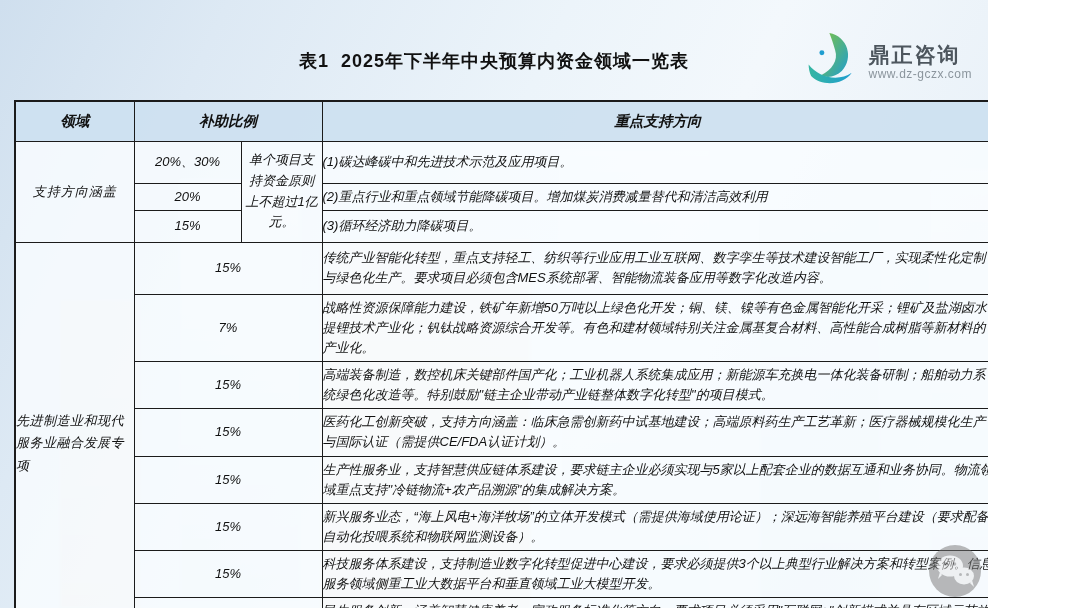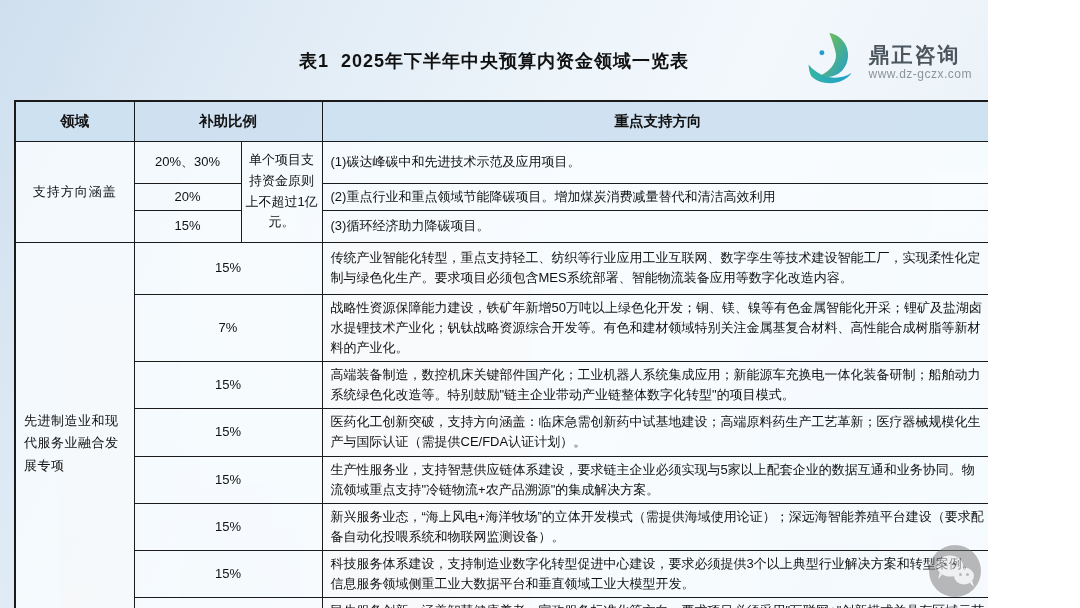--- a/index.html
+++ b/index.html
@@ -32,23 +32,23 @@
   .logo-text{ display:flex; flex-direction:column; line-height:1.1;margin-top:6px; }
   .logo-name{ font-size:21px; font-weight:bold; color:#4d565e; letter-spacing:2px; }
   .logo-url{ font-size:12px; color:#8b959d; letter-spacing:.5px; margin-top:2px; }
 
   
   table{
     position:absolute; left:14px; top:100px; z-index:1;
     width:1053px; border-collapse:collapse; table-layout:fixed;
     border:2px solid #1b1b1b;
   }
-  th,td{ border:1px solid #1b1b1b; font-size:13px; color:#111; background:rgba(249,252,255,.82); }
+  th,td{ border:1px solid #1b1b1b; font-size:13px; color:#111; background:rgba(249,252,255,.82);font-style:italic; }
   th{ height:40px; background:rgba(205,224,240,.95); font-size:14.5px; font-weight:bold; text-align:center; }
-  td{ padding:3px 8px; line-height:1.55; }
+  td{ padding:3px 0; line-height:1.55; }
   td.center{ text-align:center; vertical-align:middle; }
   td.dir{ text-align:left; vertical-align:middle; }
   td.domain-s1{ text-align:center; vertical-align:middle; letter-spacing:1px; }
   td.domain-s2{ text-align:left; vertical-align:middle; line-height:1.75; letter-spacing:.5px; }
   td.note{ text-align:center; vertical-align:middle; padding:3px 3px; line-height:1.6; }
   tr.h42 td{ height:42px; } tr.h27 td{ height:27px; } tr.h32 td{ height:32px; }
   tr.h52 td{ height:52px; } tr.h50 td{ height:50px;margin-top:24px; } tr.h46 td{ height:46px; }
   tr.h44 td{ height:44px; } tr.h39 td{ height:39px; } tr.h38 td{ height:38px; }
 
   

